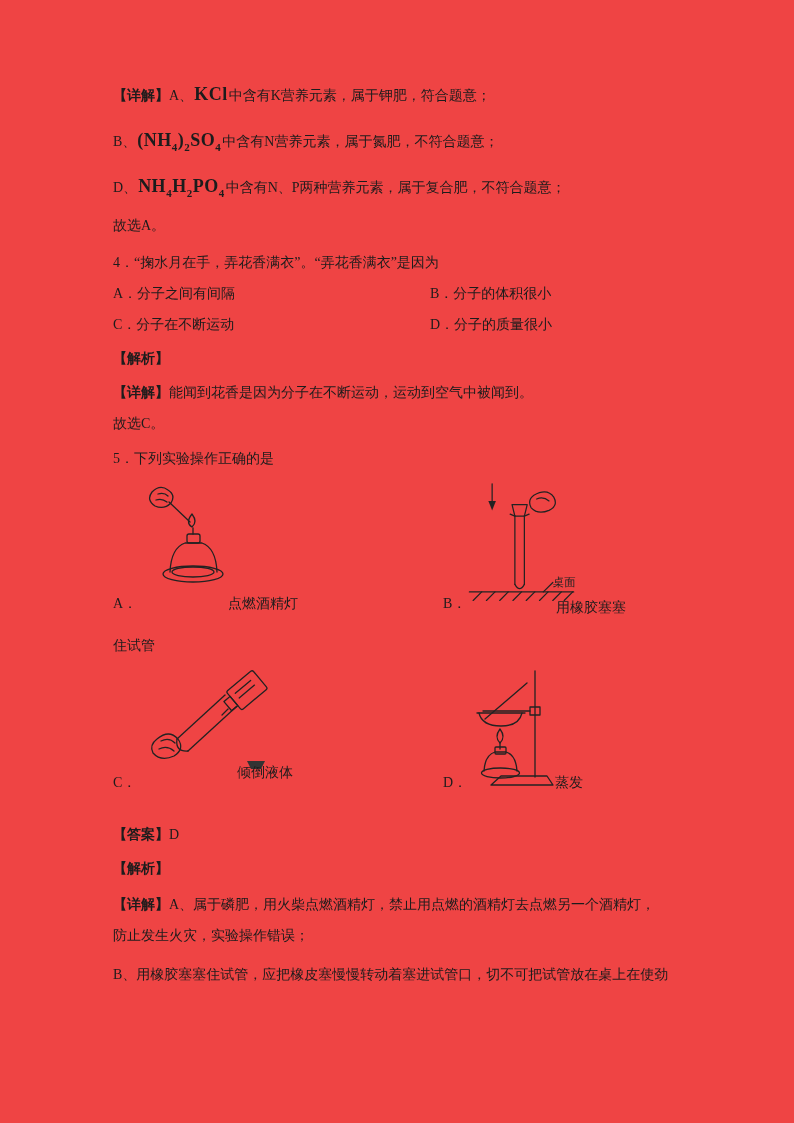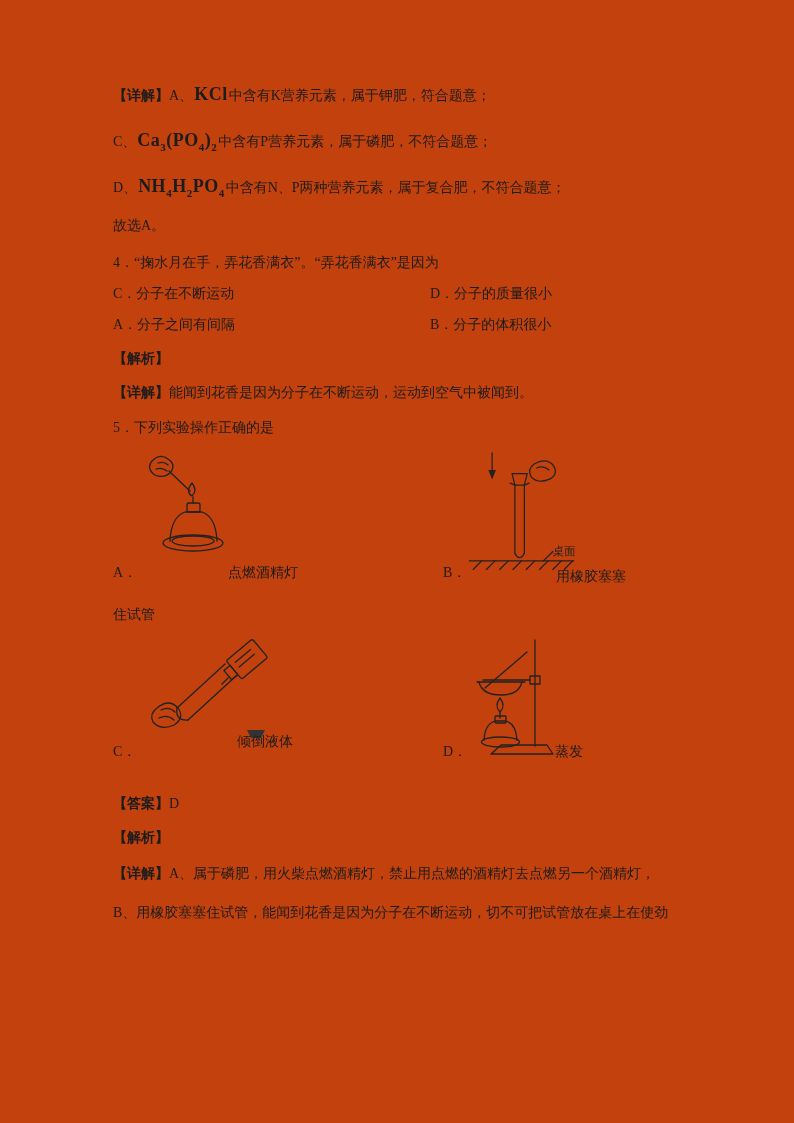--- a/index.html
+++ b/index.html
@@ -1,21 +1,21 @@
 <!DOCTYPE html>
 <html><head>
 <meta charset="utf-8">
 <style>
   * { box-sizing: border-box; }
   html, body { margin: 0; padding: 0; background: #ffffff; }
   .page {
     position: relative;
     width: 794px;
     height: 1123px;
-    background: #c2410c;
+    background: #ef4444;
     color: #1c1c1c;
     font-family: "Liberation Serif", "DejaVu Serif", serif;
     font-size: 14px;
     overflow: hidden;
   }
   .content { position: absolute; left: 113px; top: 72px; width: 568px; }
   p { margin: 0; line-height: 31px; }
   .f-line { line-height: 44px; white-space: nowrap; }
   .tag { font-weight: bold; }
   .formula {
@@ -39,38 +39,39 @@
   .filled-dark { fill: #333; stroke: none; }
 </style>
 </head>
 <body>
 
 <div class="page">
   <div class="content">
 
     <p class="f-line"><b class="tag">【详解】</b><span>A、</span><span class="formula"><span>KCl</span></span><span>中含有K营养元素，属于钾肥，符合题意；</span></p>
 
+    <p class="f-line"><span>B、</span><span class="formula"><span>(NH</span><sub>4</sub><span>)</span><sub>2</sub><span>SO</span><sub>4</sub></span><span>中含有N营养元素，属于氮肥，不符合题意；</span></p>
 
-    <p class="f-line"><span>C、</span><span class="formula"><span>Ca</span><sub>3</sub><span>(PO</span><sub>4</sub><span>)</span><sub>2</sub></span><span>中含有P营养元素，属于磷肥，不符合题意；</span></p>
 
     <p class="f-line"><span>D、</span><span class="formula"><span>NH</span><sub>4</sub><span>H</span><sub>2</sub><span>PO</span><sub>4</sub></span><span>中含有N、P两种营养元素，属于复合肥，不符合题意；</span></p>
 
     <p>故选A。</p>
 
     <p style="margin-top:6px">4．“掬水月在手，弄花香满衣”。“弄花香满衣”是因为</p>
 
     <div class="opt-row">
-      <span class="opt-left">C．分子在不断运动</span><span>D．分子的质量很小</span>
+      <span class="opt-left">A．分子之间有间隔</span><span>B．分子的体积很小</span>
     </div>
     <div class="opt-row">
-      <span class="opt-left">A．分子之间有间隔</span><span>B．分子的体积很小</span>
+      <span class="opt-left">C．分子在不断运动</span><span>D．分子的质量很小</span>
     </div>
 
     <p style="margin-top:3px"><b class="tag">【解析】</b></p>
     <p style="margin-top:3px"><b class="tag">【详解】</b><span>能闻到花香是因为分子在不断运动，运动到空气中被闻到。</span></p>
+    <p>故选C。</p>
 
     <p style="margin-top:4px">5．下列实验操作正确的是</p>
 
     <div class="fig-row fig-row1">
 
       <svg class="fig" style="left:25px;top:2px" width="112" height="106" viewBox="0 0 112 106">
         <path d="M14 10 Q22 2 30 8 Q38 13 33 21 Q26 28 17 24 Q8 18 14 10 Z"></path>
         <path d="M20 12 Q26 10 30 14 M18 18 Q24 16 29 20"></path>
         <line x1="31" y1="20" x2="52" y2="40"></line>
         <path d="M54 32 Q60 40 54 45 Q47 41 54 32 Z"></path>
@@ -142,16 +143,17 @@
       <span class="fig-label" style="left:0;top:110px">C．</span>
       <span class="fig-label" style="left:124px;top:100px">倾倒液体</span>
       <span class="fig-label" style="left:330px;top:110px">D．</span>
       <span class="fig-label" style="left:442px;top:110px">蒸发</span>
     </div>
 
     <p style="margin-top:14px"><b class="tag">【答案】</b><span>D</span></p>
     <p style="margin-top:3px"><b class="tag">【解析】</b></p>
 
     <p class="nowrap" style="margin-top:5px"><b class="tag">【详解】</b><span>A、属于磷肥，用火柴点燃酒精灯，禁止用点燃的酒精灯去点燃另一个酒精灯，</span></p>
-    <p class="nowrap" style="margin-top:8px">B、用橡胶塞塞住试管，能闻到花香是因为分子在不断运动，切不可把试管放在桌上在使劲</p>
+    <p>防止发生火灾，实验操作错误；</p>
+    <p class="nowrap" style="margin-top:8px">B、用橡胶塞塞住试管，应把橡皮塞慢慢转动着塞进试管口，切不可把试管放在桌上在使劲</p>
 
   </div>
 </div>
 
 </body></html>

